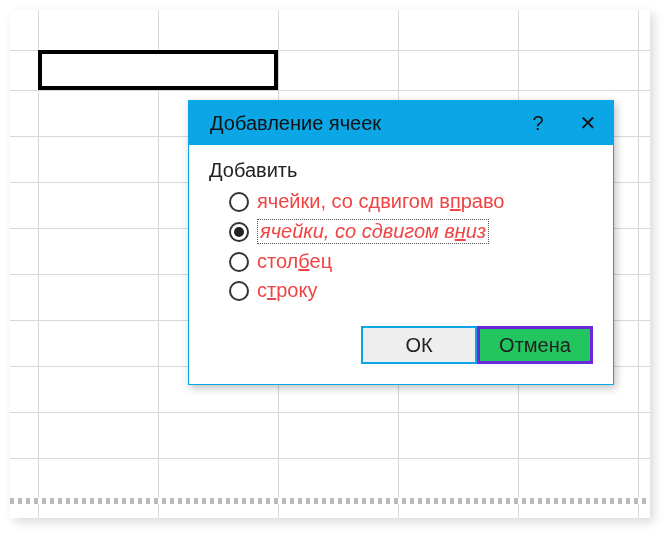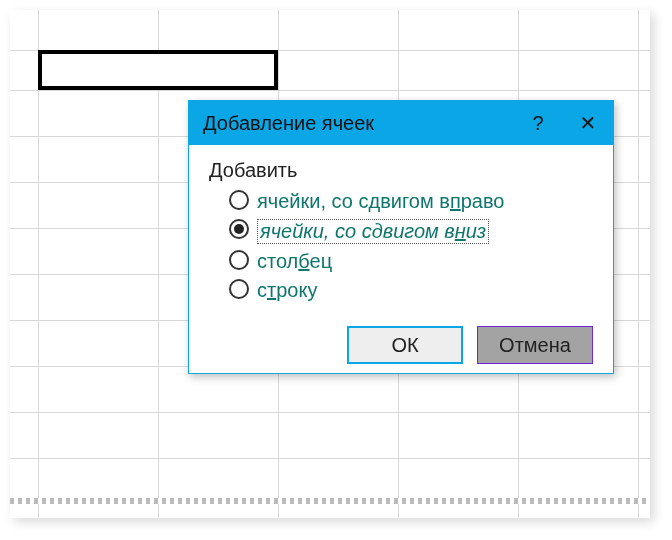--- a/index.html
+++ b/index.html
@@ -44,50 +44,50 @@
       width: 426px;
       background: #fff;
       border: 1px solid #0aa6e6;
       box-shadow: 2px 3px 8px rgba(0,0,0,0.25);
     }
     .titlebar {
       background: #0aa6e6;
       height: 44px;
       display: flex;
       align-items: center;
-      padding-left: 14px;
+      padding-left: 21px;
       color: #111;
       font-size: 20px;
     }
     .titlebar-title { flex: 1; }
     .titlebar-btn {
       width: 50px;
       height: 44px;
       display: flex;
       align-items: center;
       justify-content: center;
       font-size: 20px;
       color: #111;
       cursor: default;
     }
     .dialog-body {
-      padding: 14px 20px 9px 20px;
+      padding: 14px 20px 20px 20px;
     }
     .group-label {
       font-size: 20px;
       color: #222;
       margin-bottom: 8px;
     }
     .radio-row {
       display: flex;
-      align-items: flex-start;
+      align-items: center;
       gap: 8px;
       margin: 6px 0 6px 20px;
       font-size: 20px;
-      color: #0f766e;
+      color: #ef4444;
     }
     .radio {
       width: 20px;
       height: 20px;
       border: 2px solid #333;
       border-radius: 50%;
       display: inline-flex;
       align-items: center;
       justify-content: center;
       flex-shrink: 0;
@@ -101,28 +101,27 @@
     }
     .radio-label.focus {
       border: 1px dotted #555;
       padding: 0 2px;
       font-style: italic;
     }
     .radio-label u { text-decoration: underline; }
     .buttons {
       display: flex;
       justify-content: flex-end;
-      gap: 14px;
       margin-top: 24px;
     }
     .btn {
       min-width: 116px;
       height: 38px;
-      background: #a3a3a3;
-      border: 1px solid #6d28d9;
+      background: #22c55e;
+      border: 3px solid #6d28d9;
       font-size: 20px;
       display: inline-flex;
       align-items: center;
       justify-content: center;
       color: #222;
     }
     .btn.primary {
       border: 2px solid #0aa6e6;
       background: #eee;
     }

